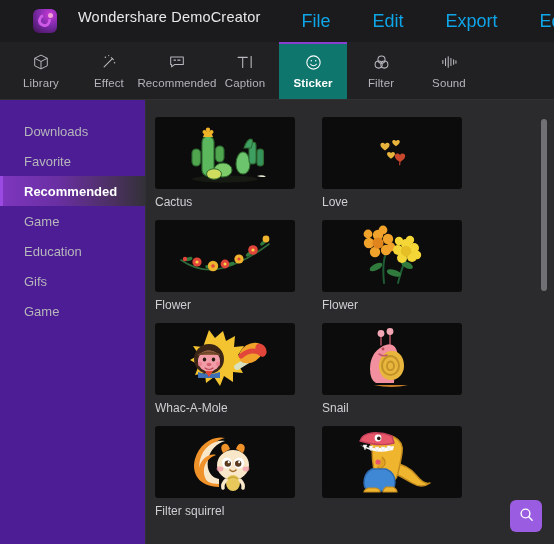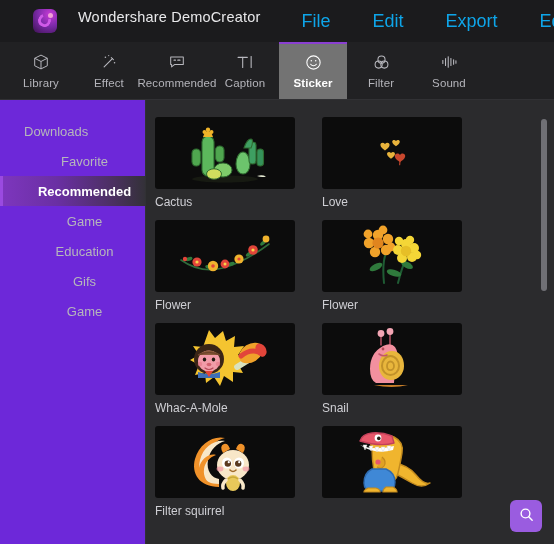--- a/index.html
+++ b/index.html
@@ -106,21 +106,21 @@
     align-items: center;
     justify-content: center;
   }
   .tab .tab-icon svg { display: block; }
   .tab-label {
     font-size: 11.5px;
     letter-spacing: .1px;
     white-space: nowrap;
   }
   .tab.active {
-    background: #737373;
+    background: #0f766e;
     color: #ffffff;
   }
   .tab.active .tab-label { font-weight: bold; }
   .tab.active::before {
     content: "";
     position: absolute;
     left: 0; right: 0; top: 0;
     height: 2px;
     background: #8a3fd1;
   }
@@ -133,36 +133,36 @@
     background: #2b2b2d;
     border-top: 1px solid #313134;
     overflow: hidden;
   }
 
   
   .sidebar {
     position: absolute;
     left: 0; top: 0;
     width: 146px; height: 445px;
-    background: #6d28d9;
+    background: #4c1d95;
     border-right: 1px solid #313134;
     padding-top: 16px;
   }
   .side-item {
     height: 30px;
     display: flex;
     align-items: center;
     padding-left: 24px;
     color: #b6b6bb;
     font-size: 13px;
     margin-bottom: 0;
     cursor: default;
     white-space: nowrap;
   }
-  .side-item + .side-item { margin-top: 0; justify-content: center; }
+  .side-item + .side-item { margin-top: 0; }
   .side-item.active {
     color: #ffffff;
     font-weight: bold;
     background: linear-gradient(90deg, #7d36bd 0%, #6a2fa3 38%, #4b3060 78%, #333138 100%);
     border-left: 3px solid #9a4ae0;
     padding-left: 21px;
   }
 
   
   .grid-wrap {

